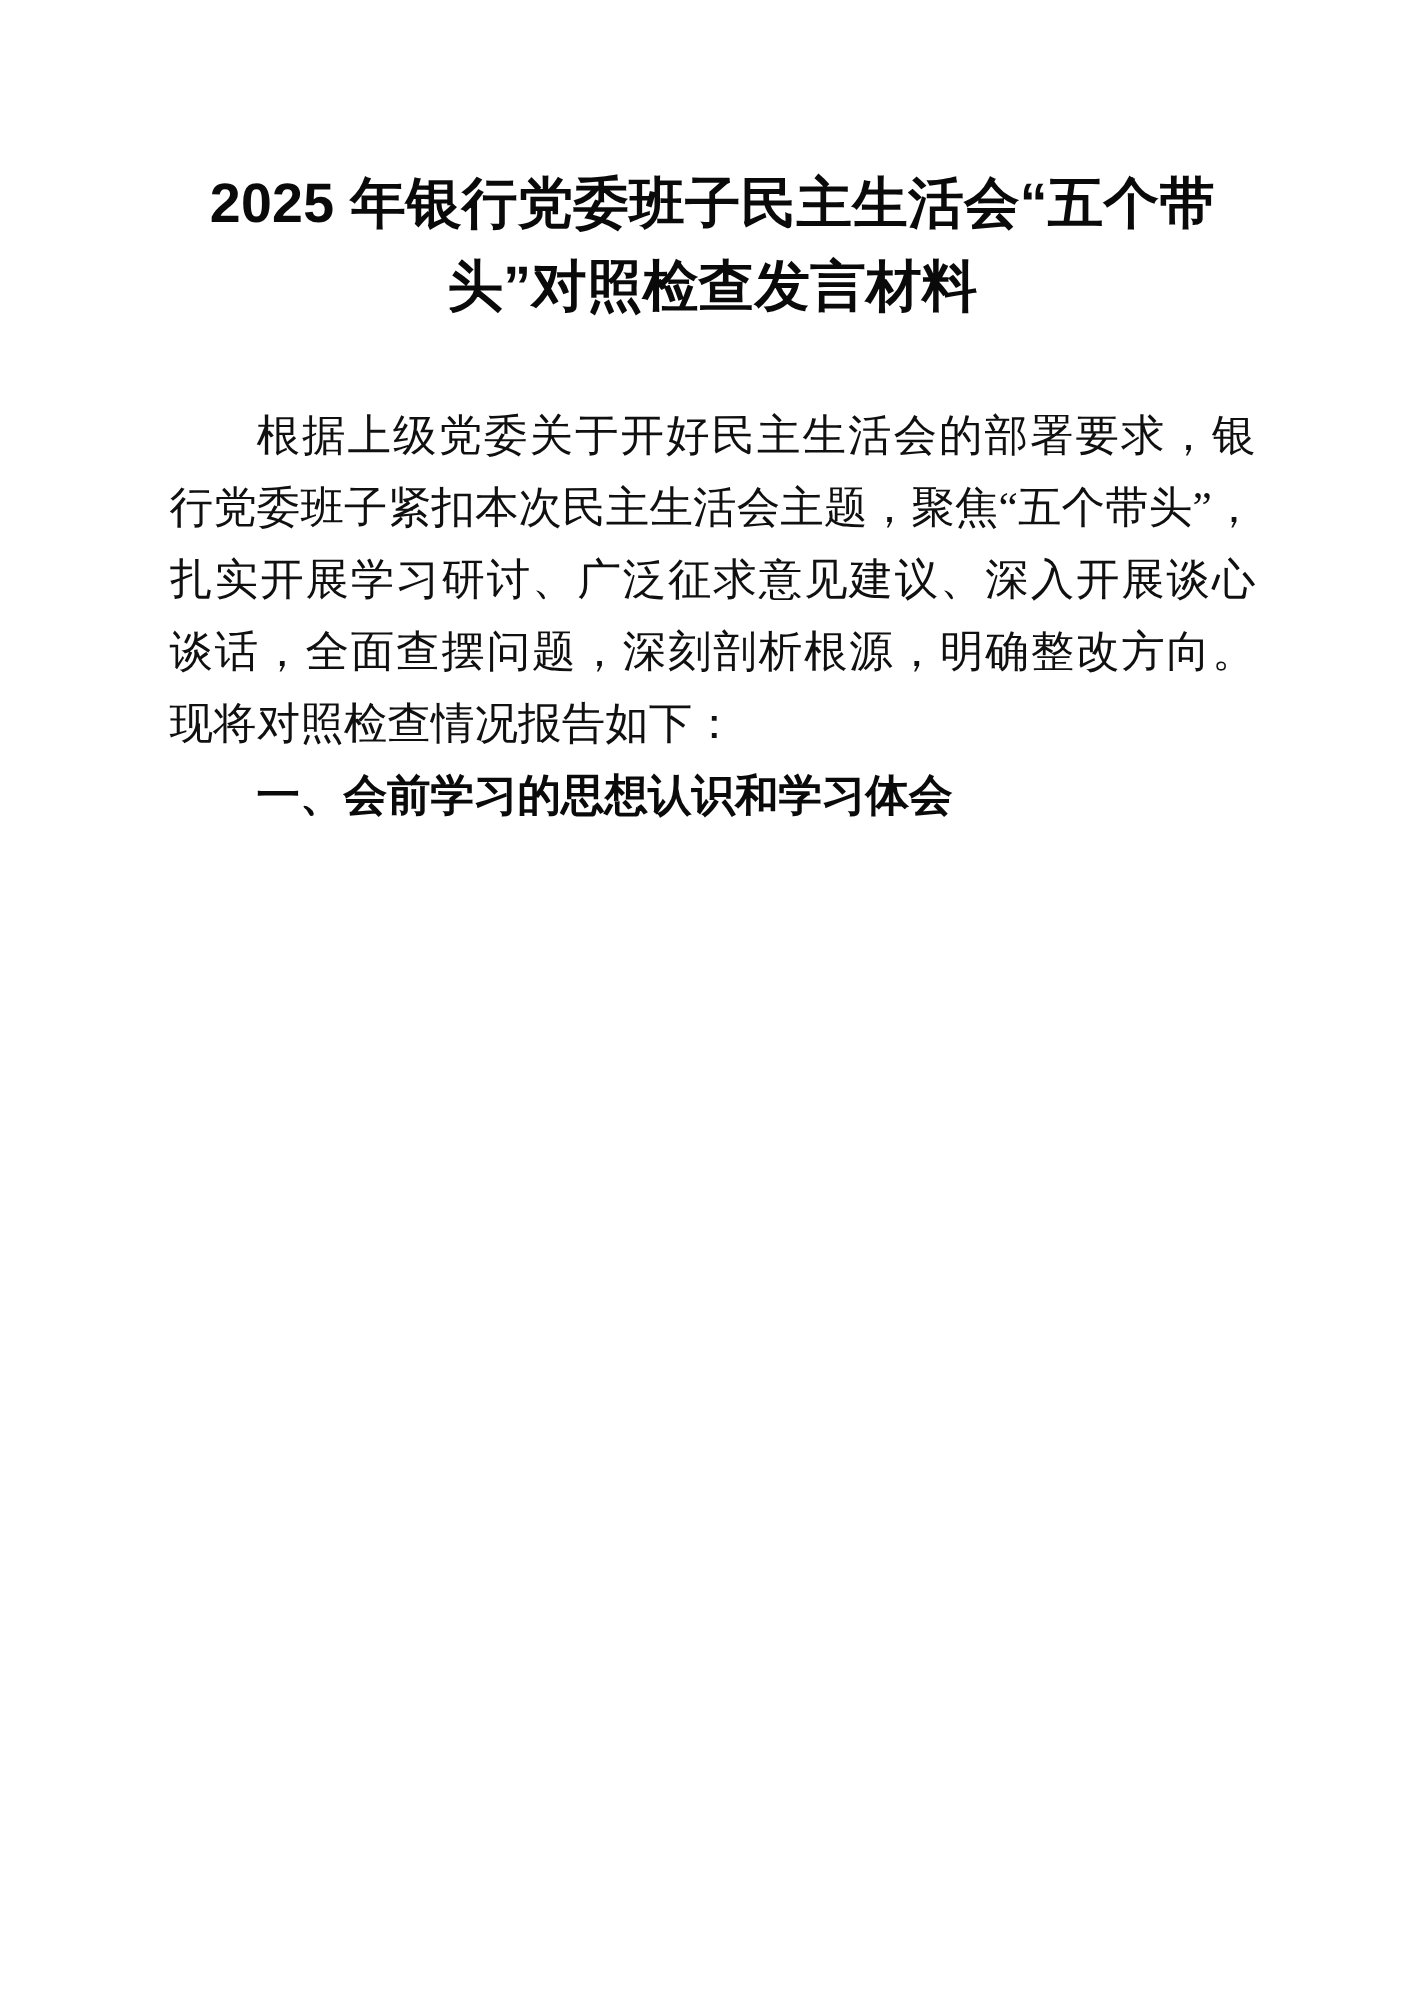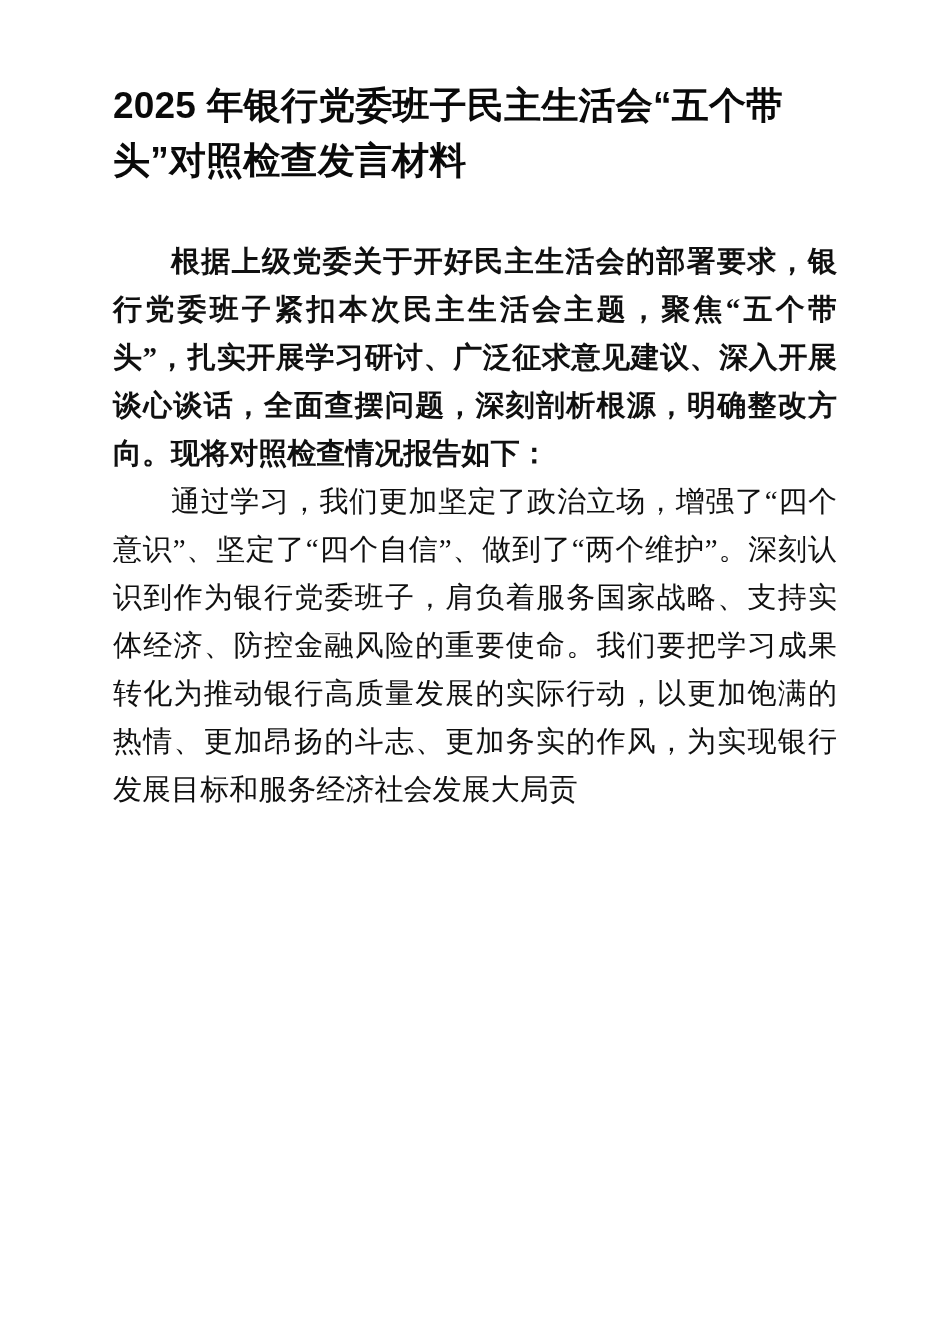--- a/index.html
+++ b/index.html
@@ -30,44 +30,44 @@
     top: 0;
     width: 724px;
   }
 
   
   .doc-title {
     font-family: "Liberation Sans", "DejaVu Sans", sans-serif;
     font-weight: bold;
     font-size: 37px;
     line-height: 55px;
+    text-align: center;
     letter-spacing: 0.2px;
     margin: 0;
-    padding-top: 78px;
+    padding-top: 108px;
     color: #0a0a0a;
     word-break: break-all;
   }
 
   
   .para {
     font-family: "Liberation Serif", "DejaVu Serif", serif;
     font-size: 29px;
     line-height: 48px;
     text-align: justify;
     text-justify: inter-ideograph;
     text-indent: 58px;
     margin: 0;
     color: #101010;
     word-break: break-all;
     letter-spacing: 0.05px;
   }
 
   .para.first {
     margin-top: 49px;
-    font-weight: bold;
   }
 
   
   .section-heading {
     font-family: "Liberation Sans", "DejaVu Sans", sans-serif;
     font-weight: bold;
     font-size: 29px;
     line-height: 48px;
     text-indent: 58px;
     margin: 0;
@@ -81,18 +81,18 @@
 <div class="page">
   <div class="content">
 
     <h1 class="doc-title">
       <span>2025 年银行党委班子民主生活会“五个带</span>
       <span>头”对照检查发言材料</span>
     </h1>
 
     <p class="para first">根据上级党委关于开好民主生活会的部署要求，银行党委班子紧扣本次民主生活会主题，聚焦“五个带头”，扎实开展学习研讨、广泛征求意见建议、深入开展谈心谈话，全面查摆问题，深刻剖析根源，明确整改方向。现将对照检查情况报告如下：</p>
 
+    <h2 class="section-heading">一、会前学习的思想认识和学习体会</h2>
 
 
-    <p class="para">通过学习，我们更加坚定了政治立场，增强了“四个意识”、坚定了“四个自信”、做到了“两个维护”。深刻认识到作为银行党委班子，肩负着服务国家战略、支持实体经济、防控金融风险的重要使命。我们要把学习成果转化为推动银行高质量发展的实际行动，以更加饱满的热情、更加昂扬的斗志、更加务实的作风，为实现银行发展目标和服务经济社会发展大局贡</p>
 
   </div>
 </div>
 
 </body></html>

